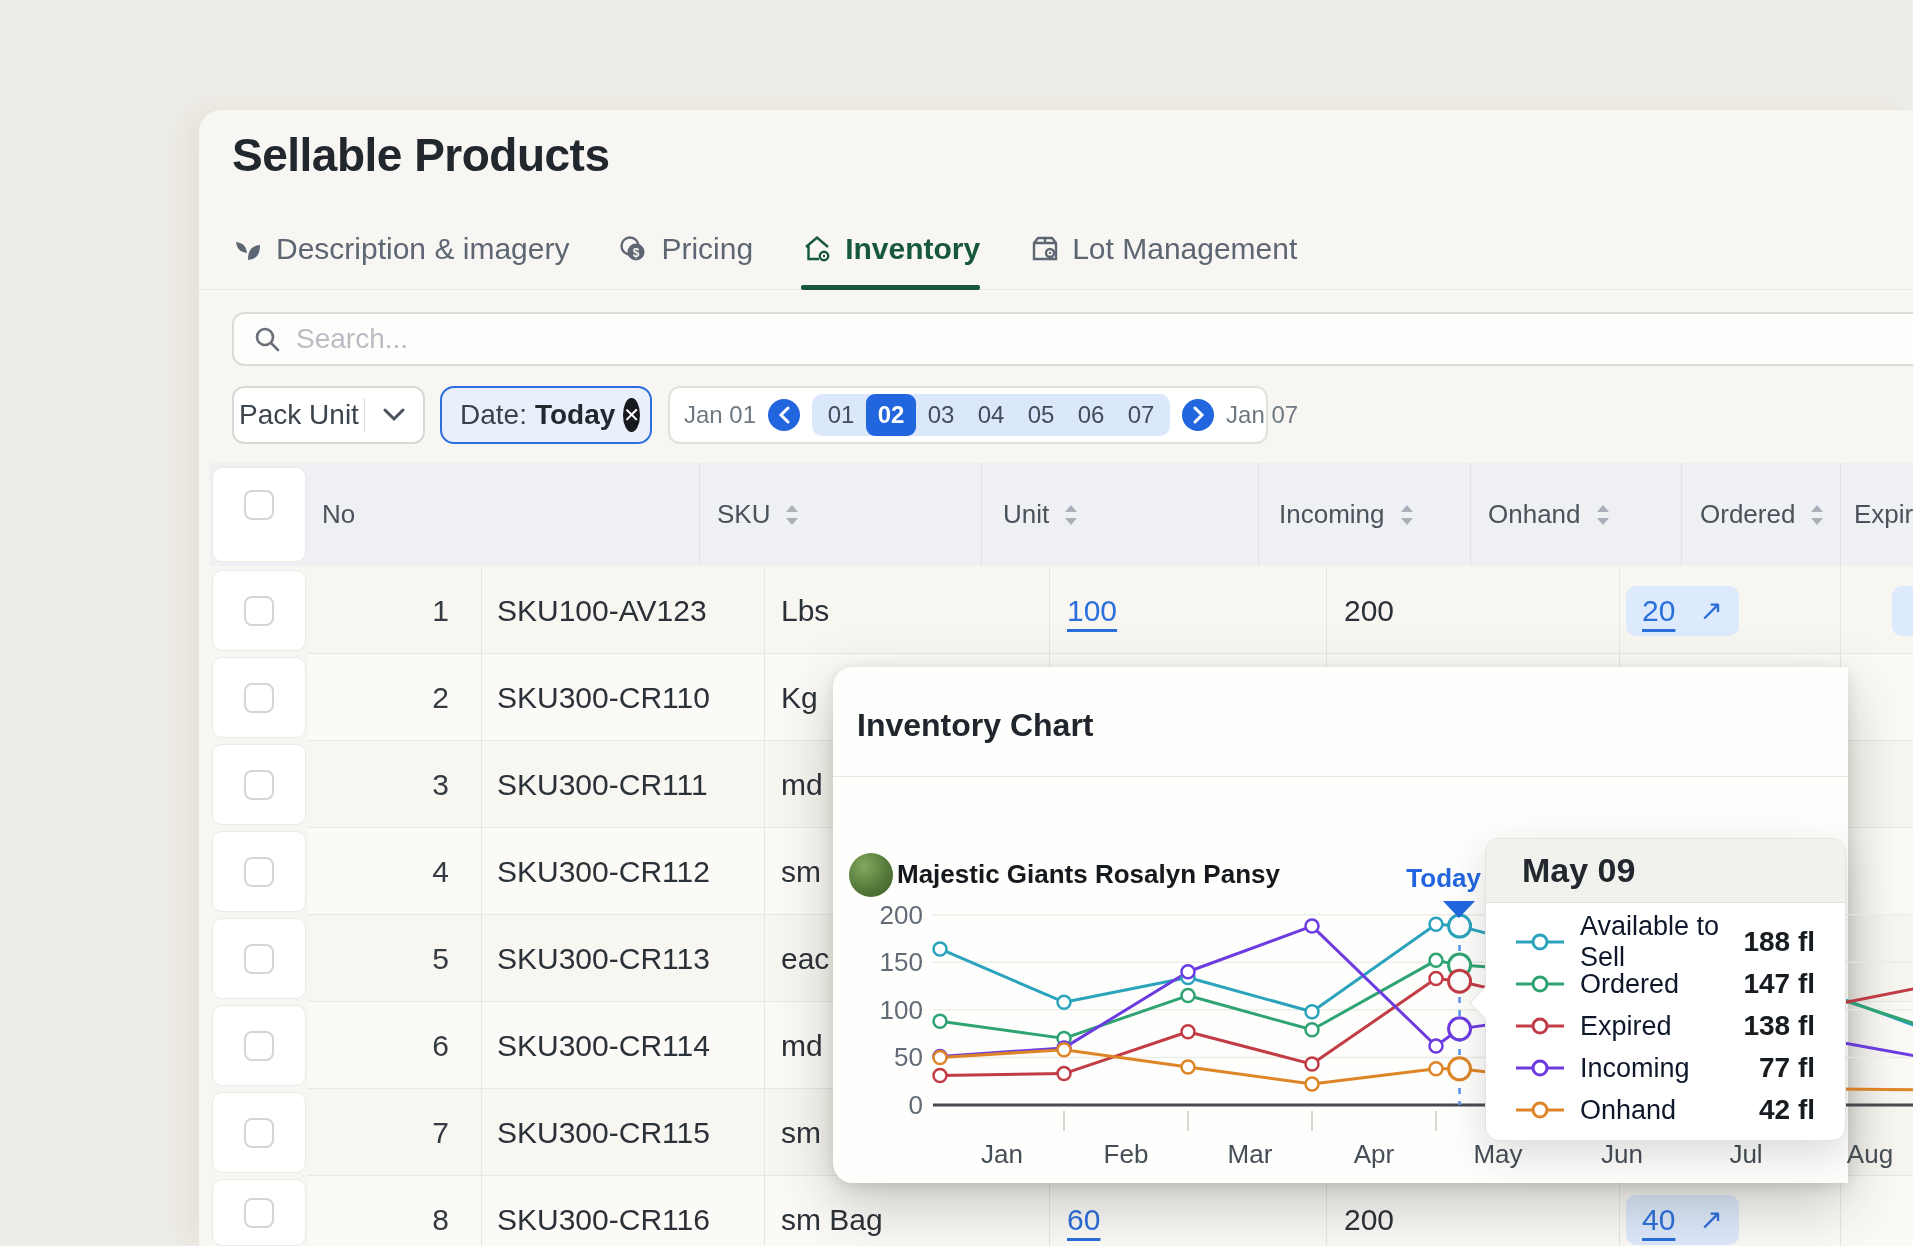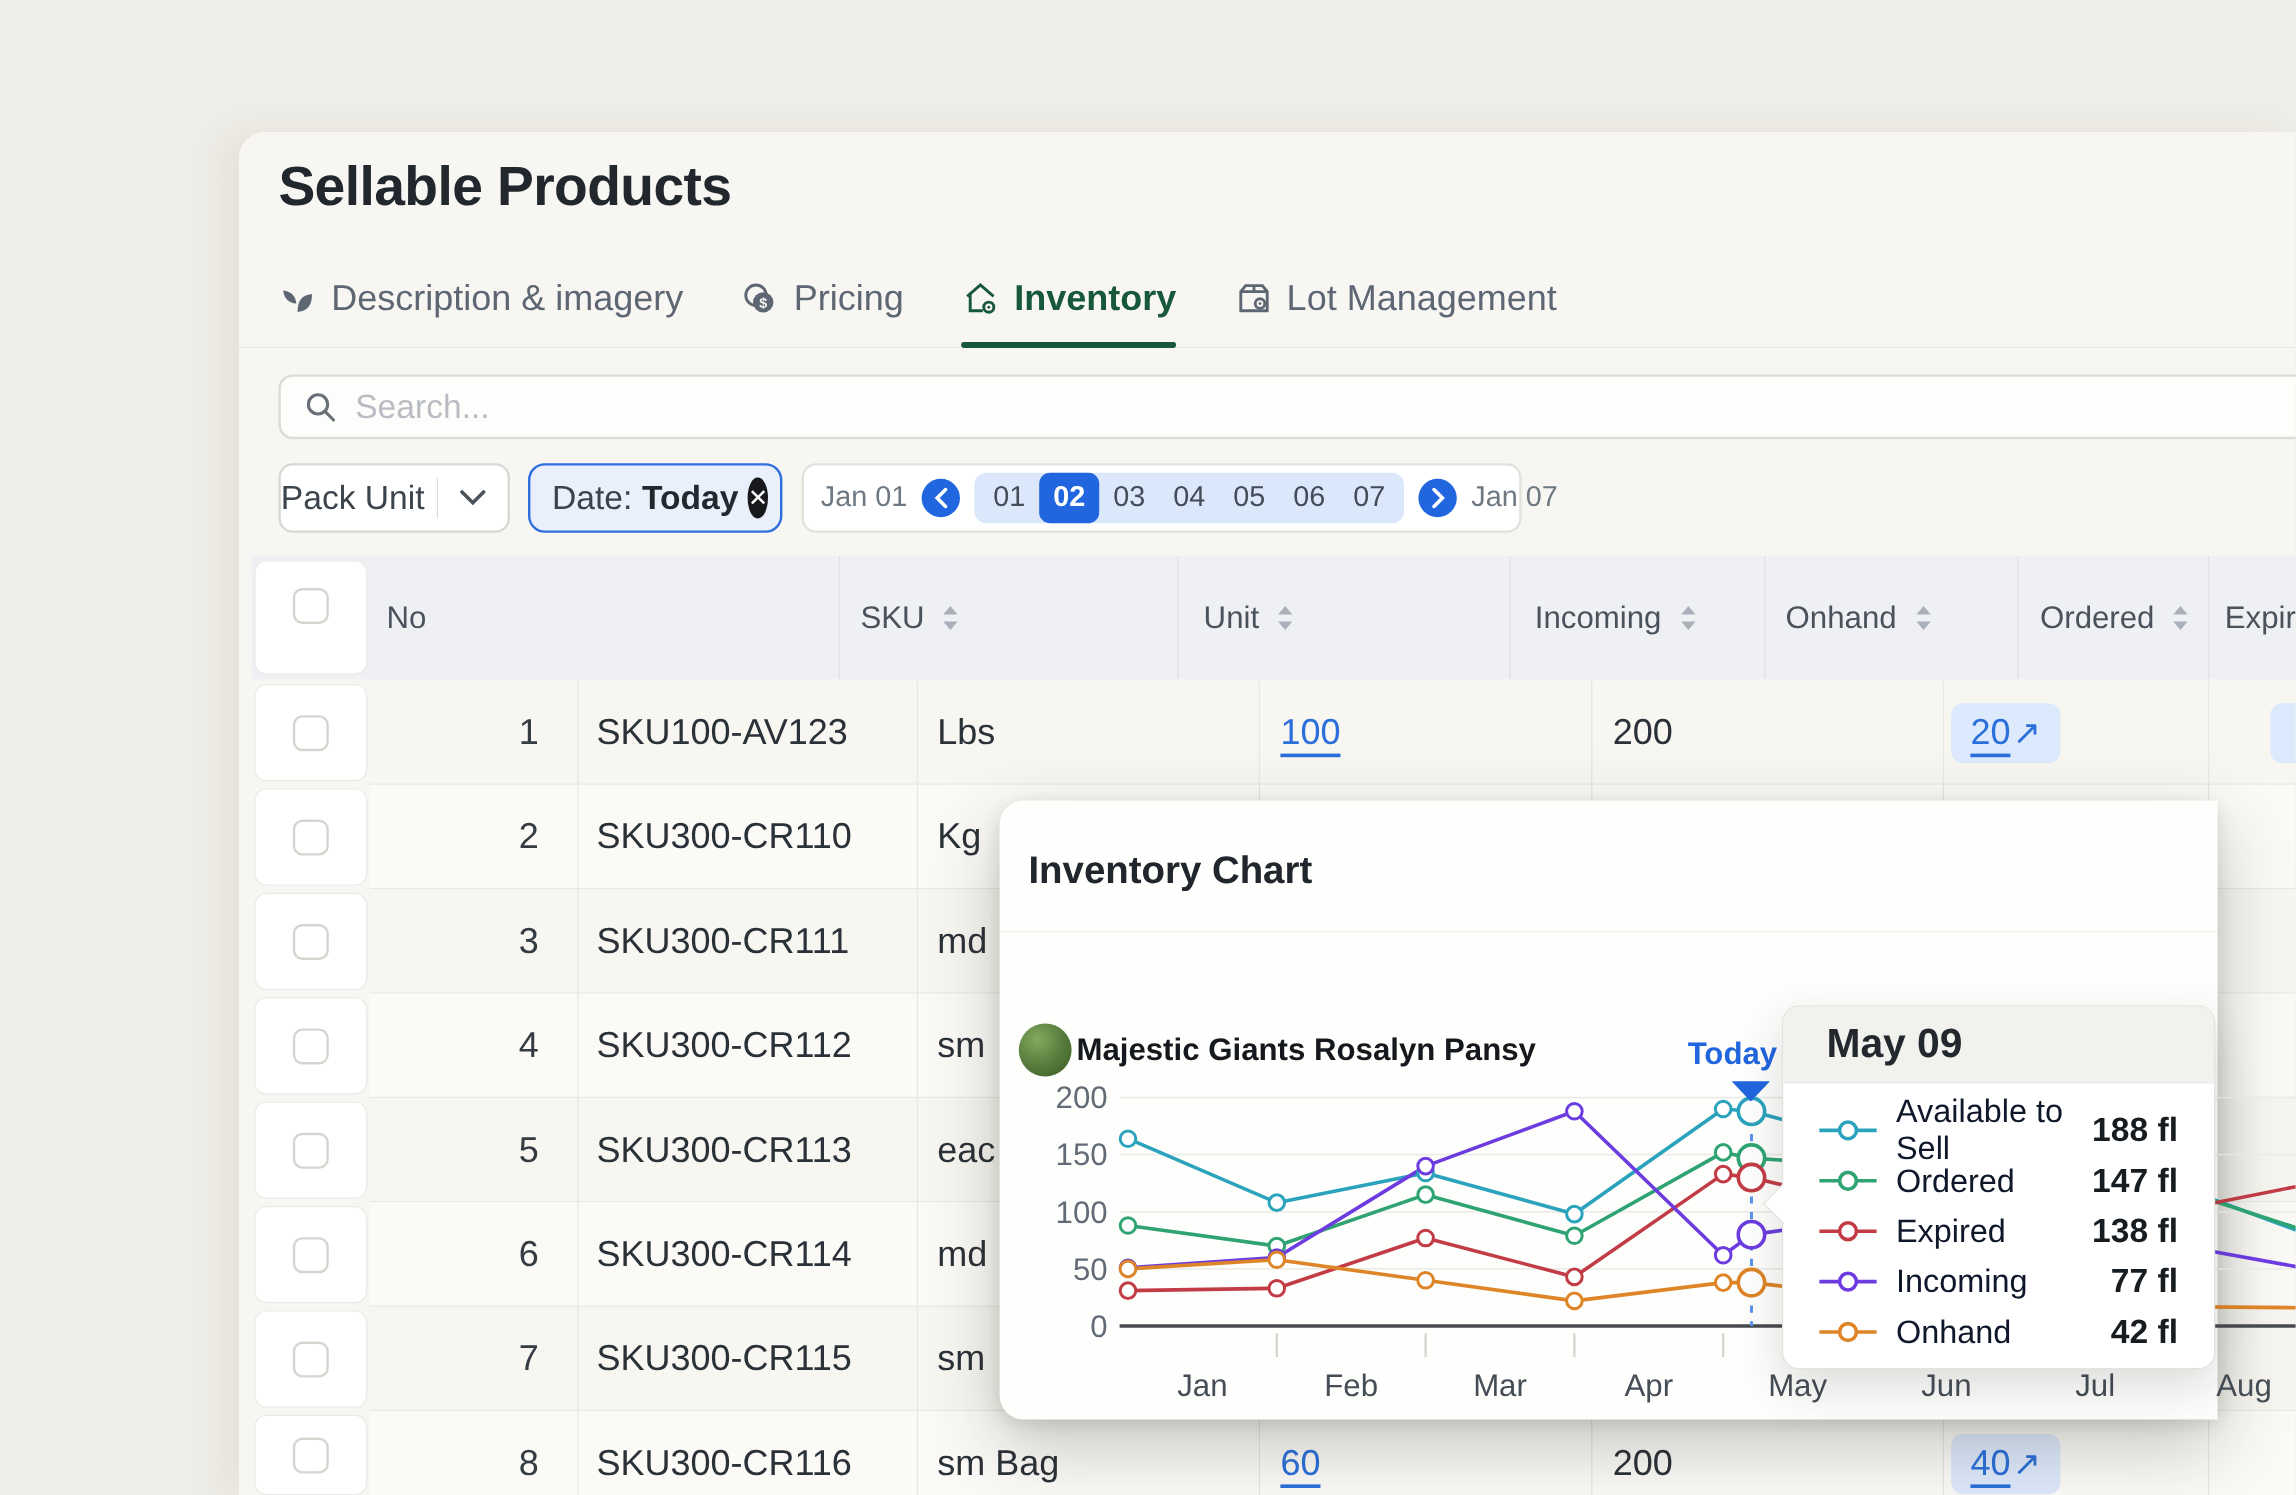--- a/index.html
+++ b/index.html
@@ -28,21 +28,21 @@
     background:#fdfdfc; border:2px solid #dcdbd5; border-radius:12px;
     display:flex; align-items:center; padding:0 18px; gap:14px; }
   .search input { border:none; outline:none; background:transparent; flex:1;
     font-size:28px; color:#3c444d; font-family:"Liberation Sans", sans-serif; }
   .search input::placeholder { color:#b9bdc3; }
 
   
   .filters { position:absolute; left:0; top:386px; height:58px; width:100%; }
   .packunit { position:absolute; left:232px; width:193px; height:58px; background:#fff;
     border:2px solid #d9d8d2; border-radius:12px; display:flex; align-items:center; cursor:pointer; }
-  .packunit .pu-label { flex:1; font-size:28px; color:#3c444d; }
+  .packunit .pu-label { flex:1; text-align:center; font-size:28px; color:#3c444d; }
   .packunit .pu-div { width:1px; height:34px; background:#dcdbd5; }
   .packunit .pu-chev { width:58px; display:flex; align-items:center; justify-content:center; }
 
   .datechip { position:absolute; left:440px; width:212px; height:58px; background:#e9f0fc;
     border:2.5px solid #2e6edd; border-radius:14px; display:flex; align-items:center;
     padding:0 12px 0 18px; gap:8px; cursor:pointer; }
   .datechip .dc-pre { font-size:28px; color:#3a424b; }
   .datechip .dc-val { font-size:28px; font-weight:700; color:#22282e; }
   .dc-x { margin-left:auto; width:34px; height:34px; border-radius:50%; background:#17191c;
     color:#fff; display:flex; align-items:center; justify-content:center; font-size:20px; cursor:pointer; }
@@ -76,21 +76,21 @@
   .c-no { left:0; width:157px; justify-content:flex-end; padding-right:16px; color:#343b42; }
   .c-sku { left:189px; }
   .c-unit { left:473px; }
   .c-in { left:759px; }
   .c-on { left:1036px; }
   .c-or { left:1318px; }
   .c-ex { left:1584px; }
   a.val-link { color:var(--link,#2b6fdb); text-decoration:underline;
     text-decoration-thickness:2.5px; text-underline-offset:8px; cursor:pointer; }
   .chip { background:#dde9fc; border-radius:10px; height:50px; display:flex; align-items:center;
-    gap:2px; padding:0 16px; cursor:pointer; }
+    gap:24px; padding:0 16px; cursor:pointer; }
   .chip .arrow { color:var(--link,#2b6fdb); font-size:28px; text-decoration:none; }
   .chip.sliver { width:80px; }
 
   
   .overlay { position:absolute; left:833px; top:667px; width:1015px; height:516px;
     background:#fefefc; border-radius:20px 0 0 20px; z-index:5;
     box-shadow:0 22px 60px rgba(45,42,32,.25), 0 4px 14px rgba(45,42,32,.12); }
   .ov-header { position:absolute; left:0; top:0; right:0; height:110px;
     border-bottom:1.5px solid #e9e8e4; border-radius:20px 0 0 0; }
   .ov-title { position:absolute; left:24px; top:40px; font-size:32px; font-weight:600; color:#20262b; }

